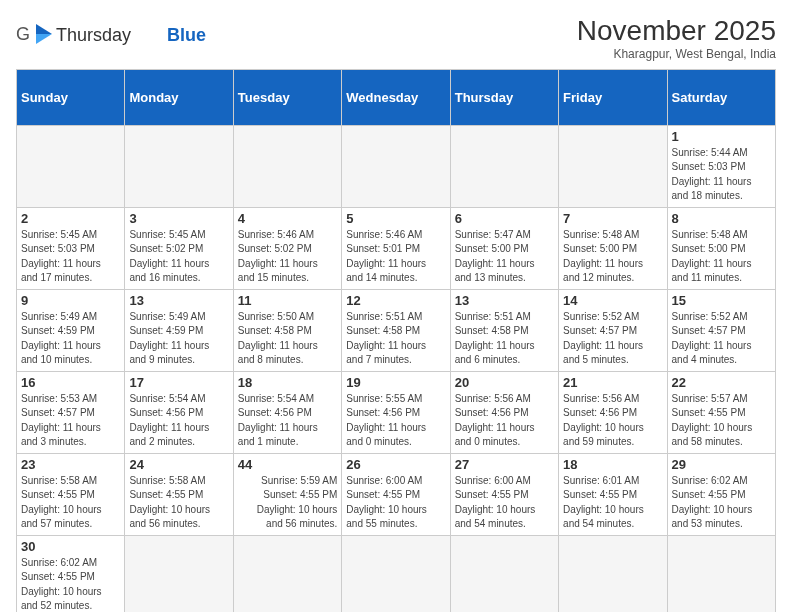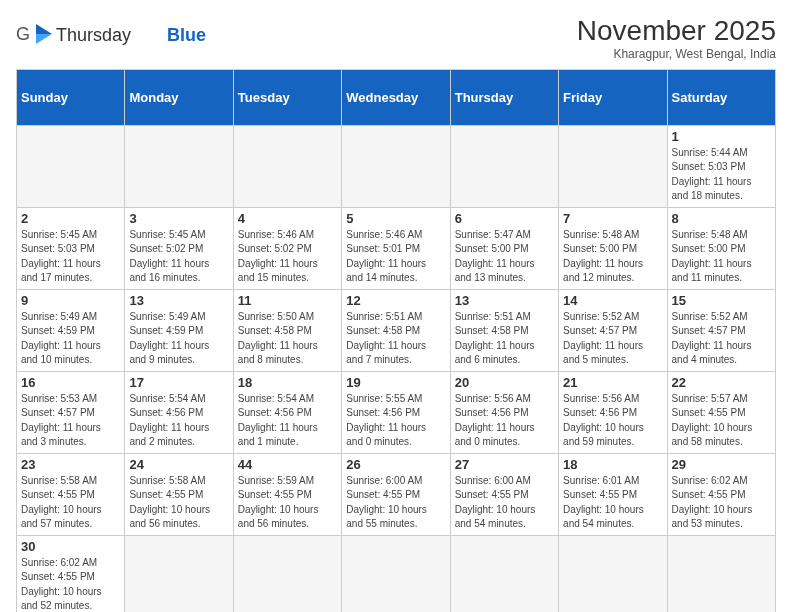--- a/index.html
+++ b/index.html
@@ -301,21 +301,21 @@
         </td>
         <td>
           <div class="day-number">24</div>
           <div class="day-info" style="white-space: pre-line;">Sunrise: 5:58 AM
 Sunset: 4:55 PM
 Daylight: 10 hours
 and 56 minutes.</div>
         </td>
         <td>
           <div class="day-number">44</div>
-          <div class="day-info" style="white-space: pre-line;">Sunrise: 5:59 AM
+          <div class="day-info" style="white-space: pre-line; text-align: right;">Sunrise: 5:59 AM
 Sunset: 4:55 PM
 Daylight: 10 hours
 and 56 minutes.</div>
         </td>
         <td>
           <div class="day-number">26</div>
           <div class="day-info" style="white-space: pre-line;">Sunrise: 6:00 AM
 Sunset: 4:55 PM
 Daylight: 10 hours
 and 55 minutes.</div>

